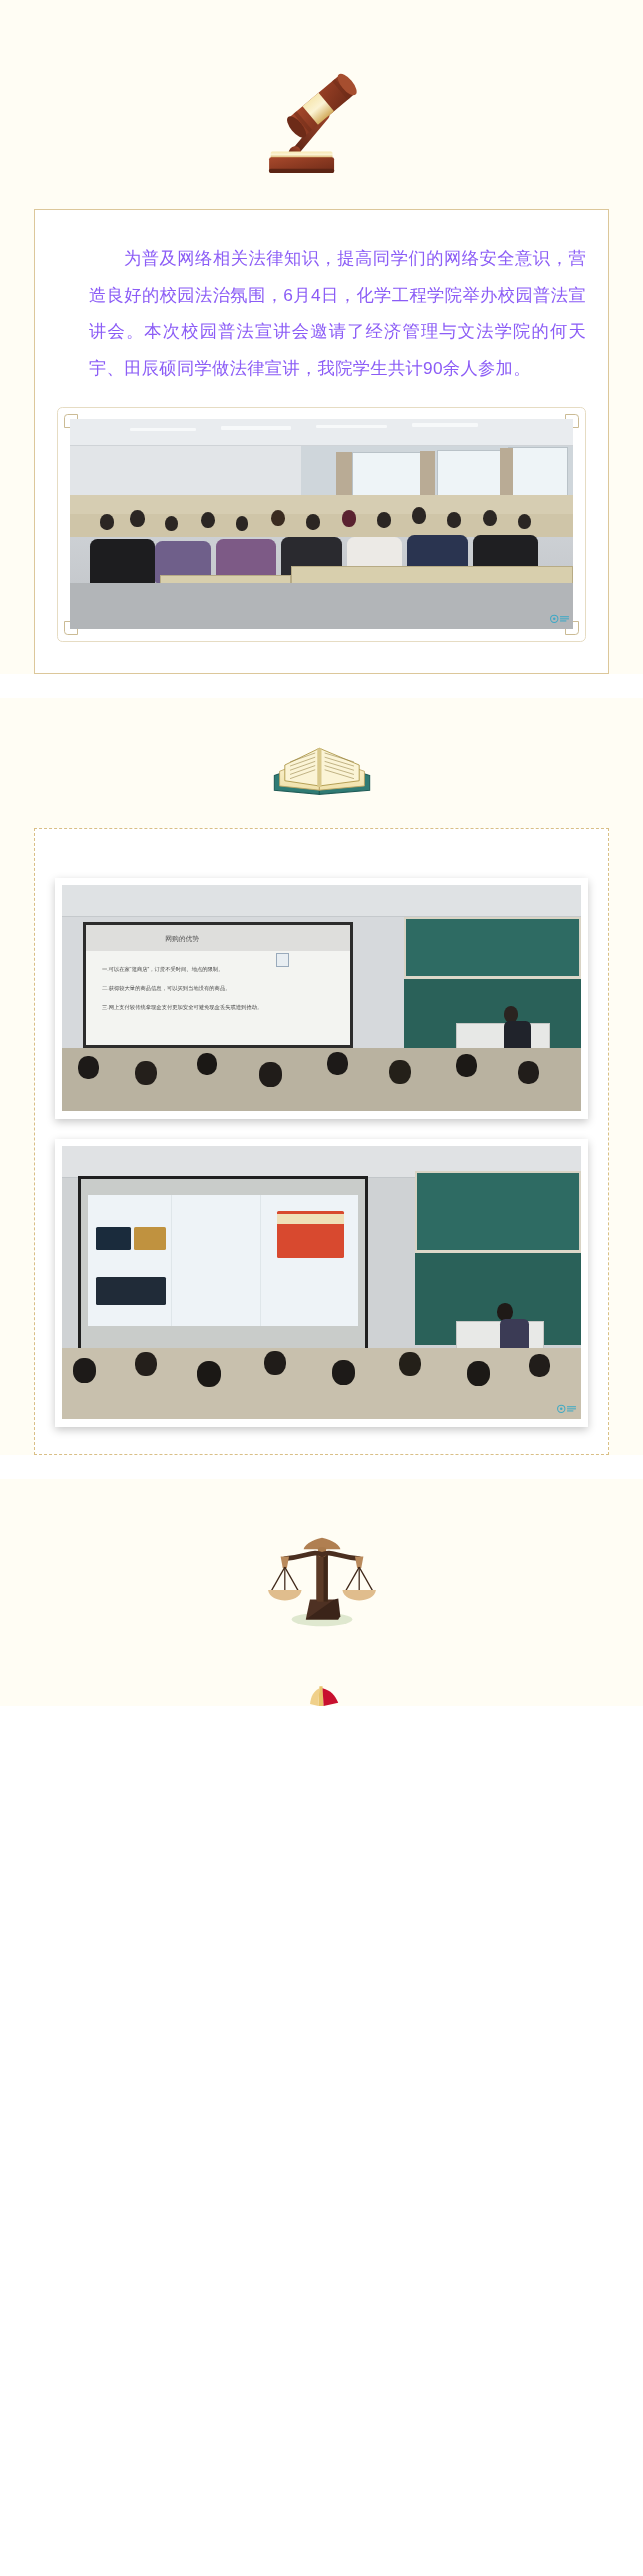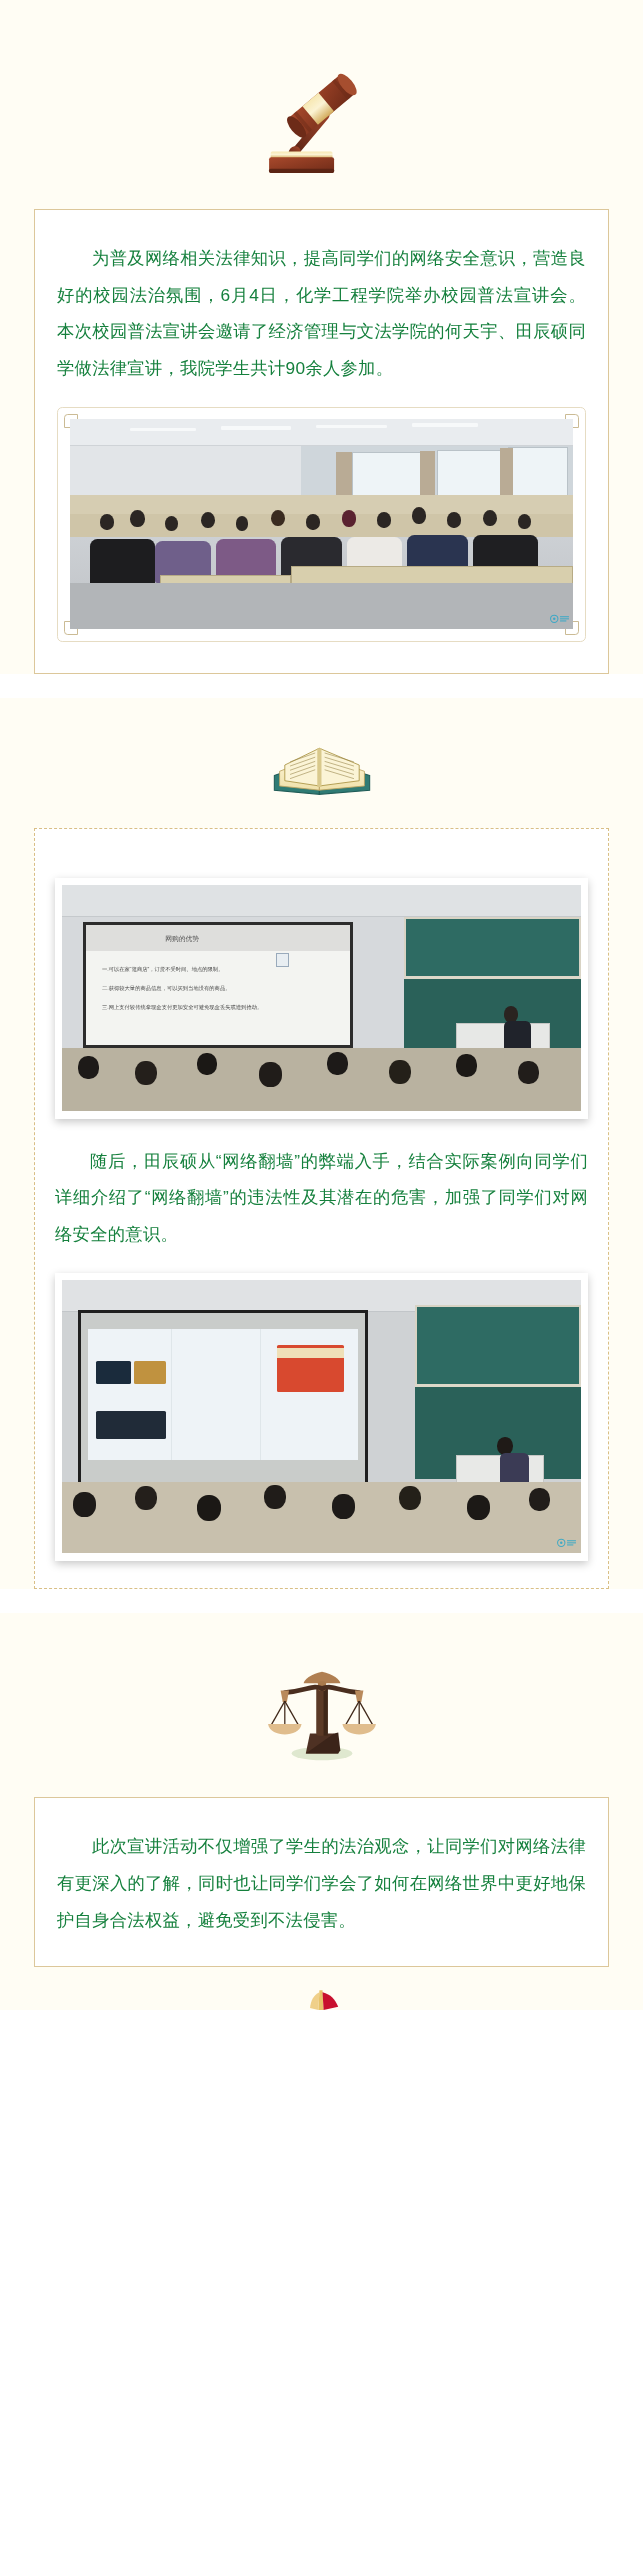--- a/index.html
+++ b/index.html
@@ -58,26 +58,27 @@
     background: #ffffff;
     padding: 29px 20px 24px 20px;
   }
 
   
 
   .para {
     font-family: "Liberation Sans", "DejaVu Sans", sans-serif;
     font-size: 17.3px;
     line-height: 2.12;
-    color: #15803d;
+    color: #8b5cf6;
     text-align: justify;
     text-align-last: left;
     text-indent: 35px;
     letter-spacing: 0.3px;
     font-weight: 500;
+    margin-left: 32px;
   }
 
   
 
   .photo-card {
     margin: 20px auto 3.2px auto;
     background: #ffffff;
     padding: 7.4px;
     box-shadow: 0 3.2px 8.4px rgba(0,0,0,.22);
   }
@@ -344,21 +345,20 @@
             <div class="head" style="position:absolute;left:26%;top:8%;width:20px;height:22px;border-radius:46%;background:#1b1815"></div>
             <div class="head" style="position:absolute;left:38%;top:22%;width:23px;height:25px;border-radius:46%;background:#201c19"></div>
             <div class="head" style="position:absolute;left:51%;top:6%;width:21px;height:23px;border-radius:46%;background:#1d1a18"></div>
             <div class="head" style="position:absolute;left:63%;top:18%;width:22px;height:24px;border-radius:46%;background:#242019"></div>
             <div class="head" style="position:absolute;left:76%;top:10%;width:21px;height:23px;border-radius:46%;background:#1c1916"></div>
             <div class="head" style="position:absolute;left:88%;top:20%;width:21px;height:23px;border-radius:46%;background:#211d1a"></div>
           </div>
         </div>
       </div>
 
-      <p class="para" style="margin-top:24px">随后，田辰硕从“网络翻墙”的弊端入手，结合实际案例向同学们详细介绍了“网络翻墙”的违法性及其潜在的危害，加强了同学们对网络安全的意识。</p>
 
       <div class="photo-card">
         <div class="photo ph3">
           <div class="ceil"></div>
           <div class="board"></div>
           <div class="board2"></div>
           <div class="screen"></div>
           <div class="feed">
             <div class="col" style="left:0"></div>
             <div class="col" style="left:33%"></div>
@@ -420,25 +420,20 @@
           <line x1="34" y1="82" x2="34" y2="130"></line>
           <line x1="176" y1="82" x2="150" y2="128"></line>
           <line x1="176" y1="82" x2="202" y2="128"></line>
           <line x1="176" y1="82" x2="176" y2="130"></line>
         </g>
         <path d="M2 126 L66 126 C64 140 48 146 34 146 C20 146 4 140 2 126 Z" fill="#e0bd8d"></path>
         <path d="M144 126 L208 126 C206 140 190 146 176 146 C162 146 146 140 144 126 Z" fill="#e0bd8d"></path>
       </svg>
     </div>
 
-    <div class="frame-double">
-      <div class="frame-inner">
-        <p class="para">此次宣讲活动不仅增强了学生的法治观念，让同学们对网络法律有更深入的了解，同时也让同学们学会了如何在网络世界中更好地保护自身合法权益，避免受到不法侵害。</p>
-      </div>
-    </div>
   </div>
 
   <div class="bottom-strip">
     <svg width="63" height="23" viewBox="0 0 120 44">
       <path d="M56 6 L62 6 L64 44 L54 44 Z" fill="#e8c36a"></path>
       <path d="M62 10 C 78 14 86 24 92 38 L64 44 Z" fill="#c8102e"></path>
       <path d="M56 10 C 44 16 40 26 38 40 L54 44 Z" fill="#f0d08a"></path>
     </svg>
   </div>
 

